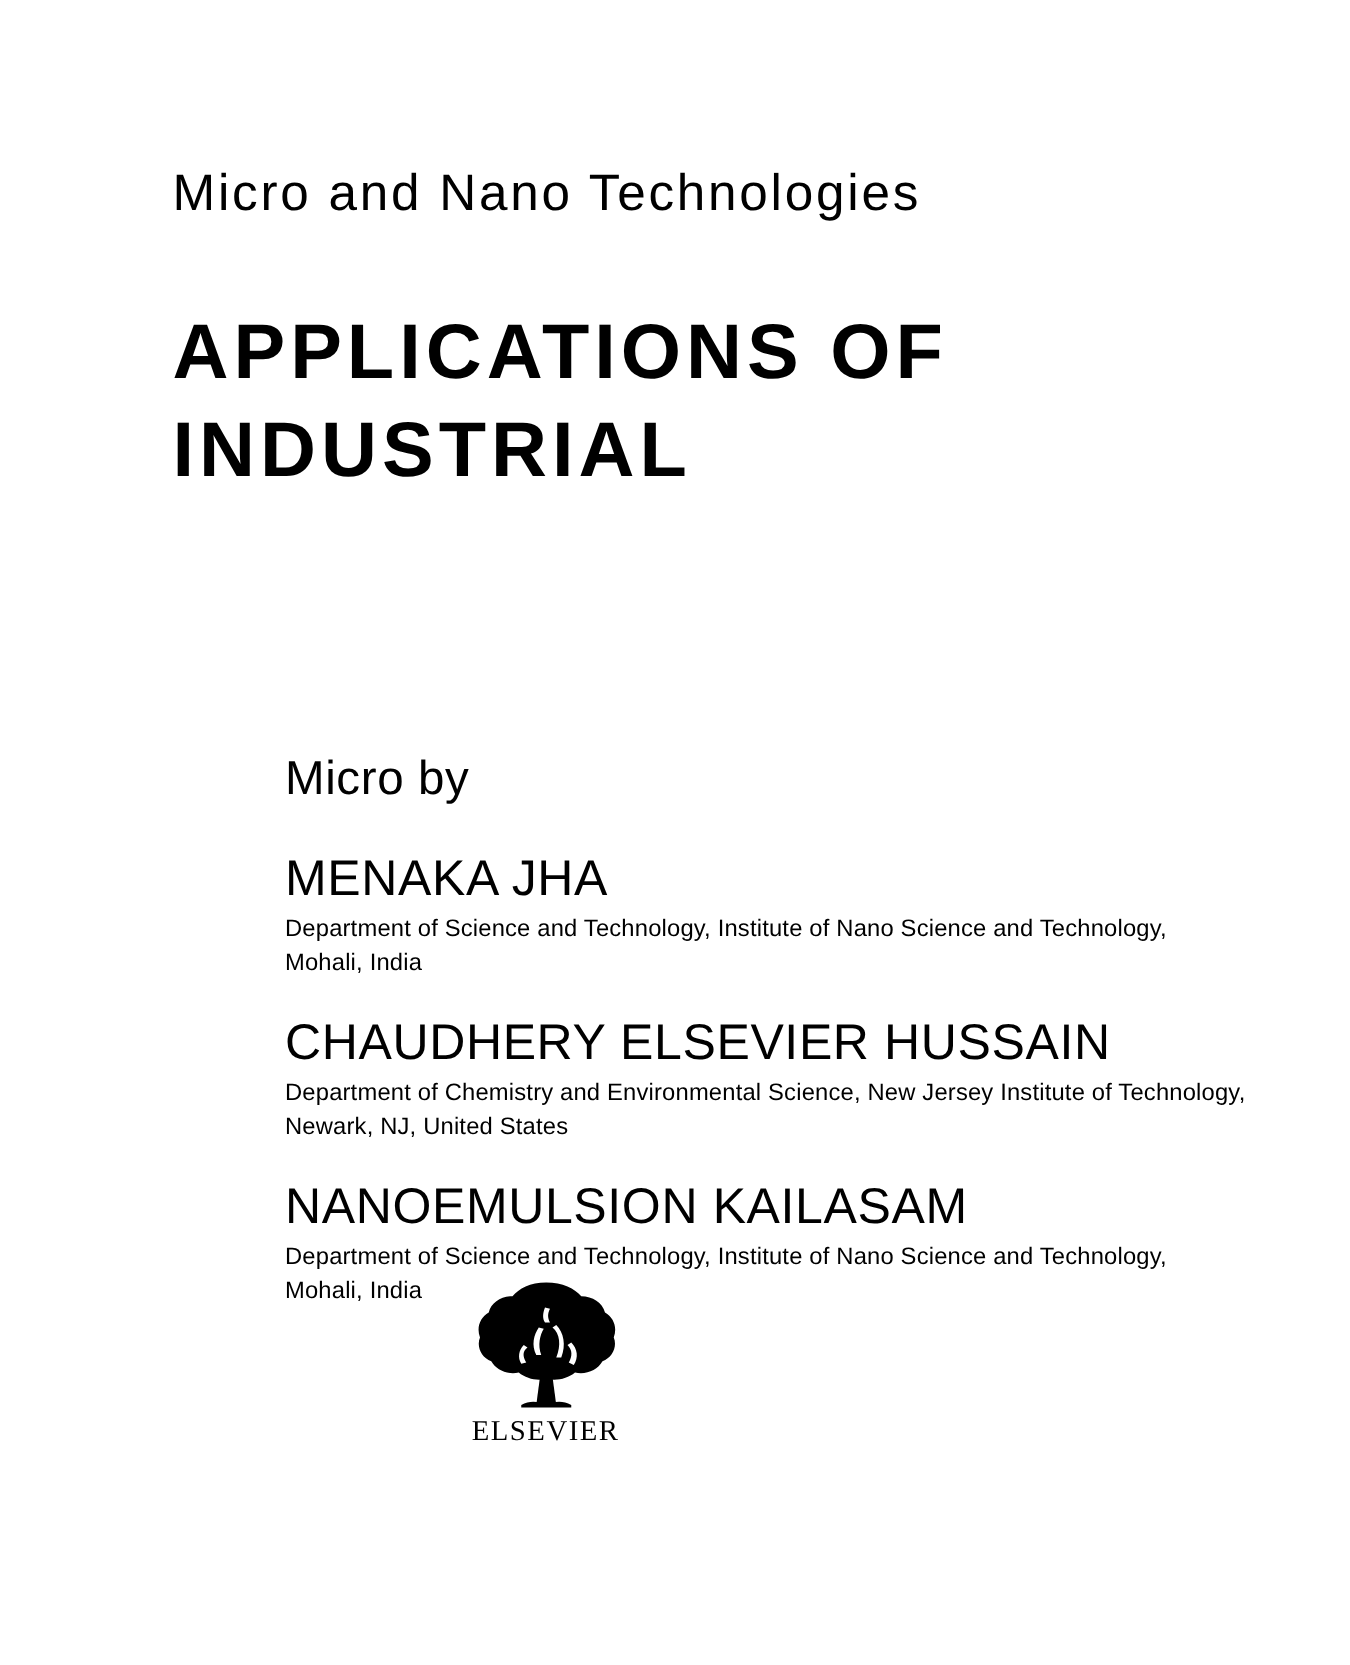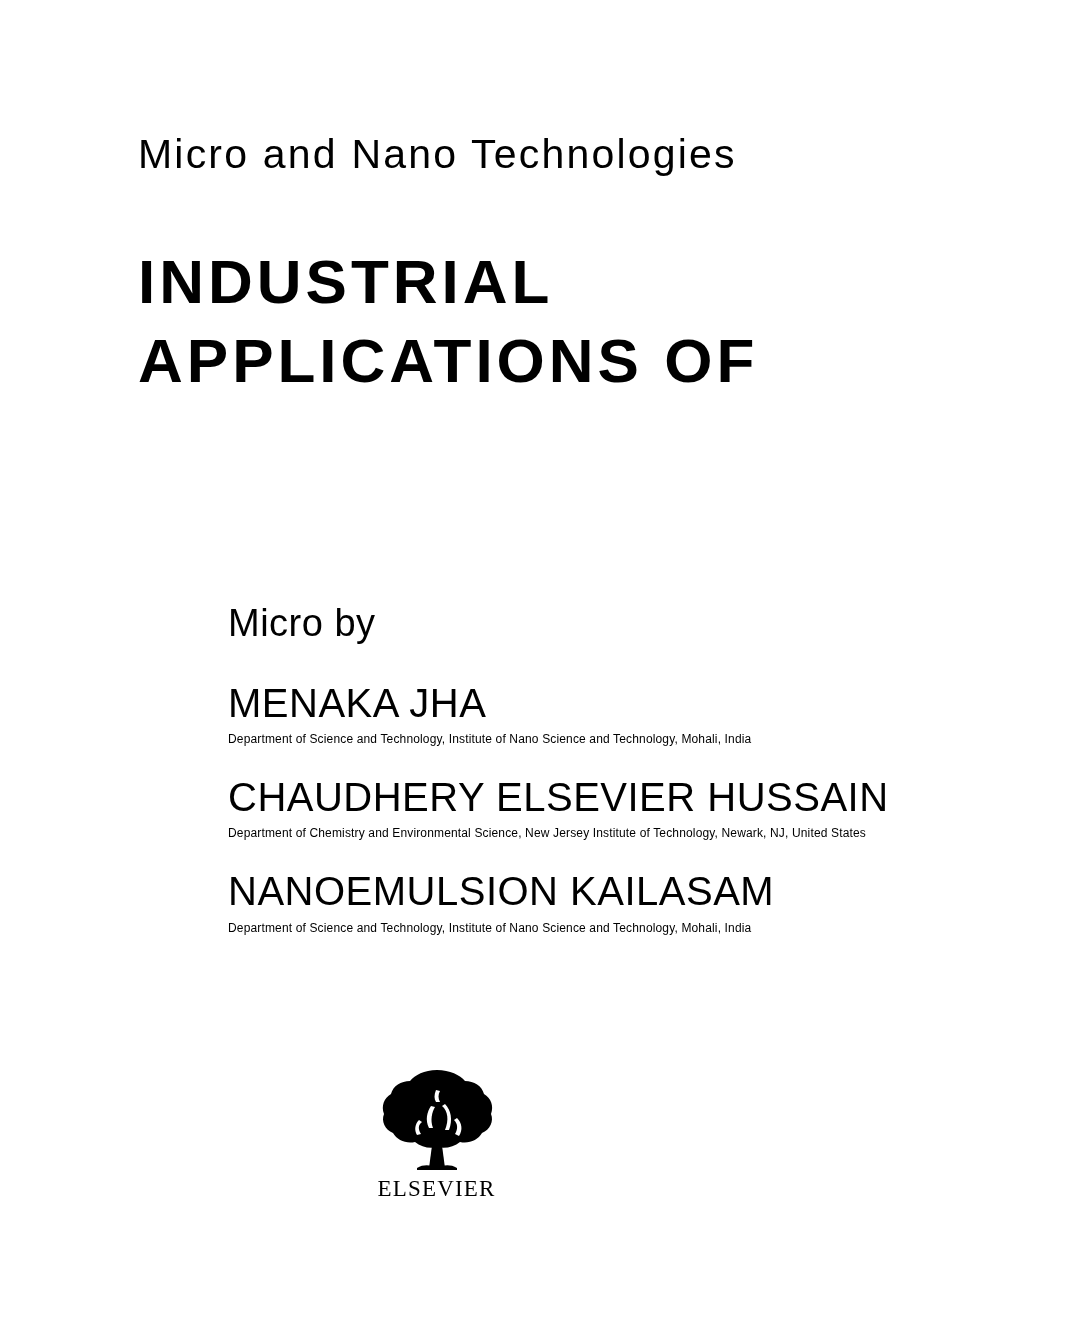--- a/index.html
+++ b/index.html
@@ -73,35 +73,35 @@
   }
   .editor-name {
     font-size: 40px;
     font-weight: normal;
     letter-spacing: 0.5px;
     line-height: 1.18;
     margin: 0 0 4px 0;
     white-space: nowrap;
   }
   .editor-affil {
-    font-size: 12px;
+    font-size: 19px;
     font-weight: normal;
     line-height: 1.42;
     letter-spacing: 0.15px;
     margin: 0;
     max-width: 770px;
   }
   .editor:nth-child(1) { margin-bottom: 26px; }
   .editor:nth-child(2) { margin-bottom: 26px; }
 
   
   .publisher {
     position: absolute;
     left: 0;
-    top: 1068px;
+    top: 1024px;
     width: 873px;
     text-align: center;
   }
   .logo-wrap {
     display: inline-block;
     width: 120px;
   }
   .logo-mark {
     display: block;
     margin: 0 auto;
@@ -116,22 +116,22 @@
   }
 </style>
 </head>
 <body>
 
 <div class="page">
 
   <div class="series-title">Micro and Nano Technologies</div>
 
   <div class="main-title">
+    <span class="line">APPLICATIONS OF</span>
     <span class="line">INDUSTRIAL</span>
-    <span class="line">APPLICATIONS OF</span>
   </div>
 
   <div class="edited-by">Micro by</div>
 
   <div class="editors">
 
     <div class="editor">
       <p class="editor-name">MENAKA JHA</p>
       <p class="editor-affil">Department of Science and Technology, Institute of Nano Science and Technology, Mohali, India</p>
     </div>

